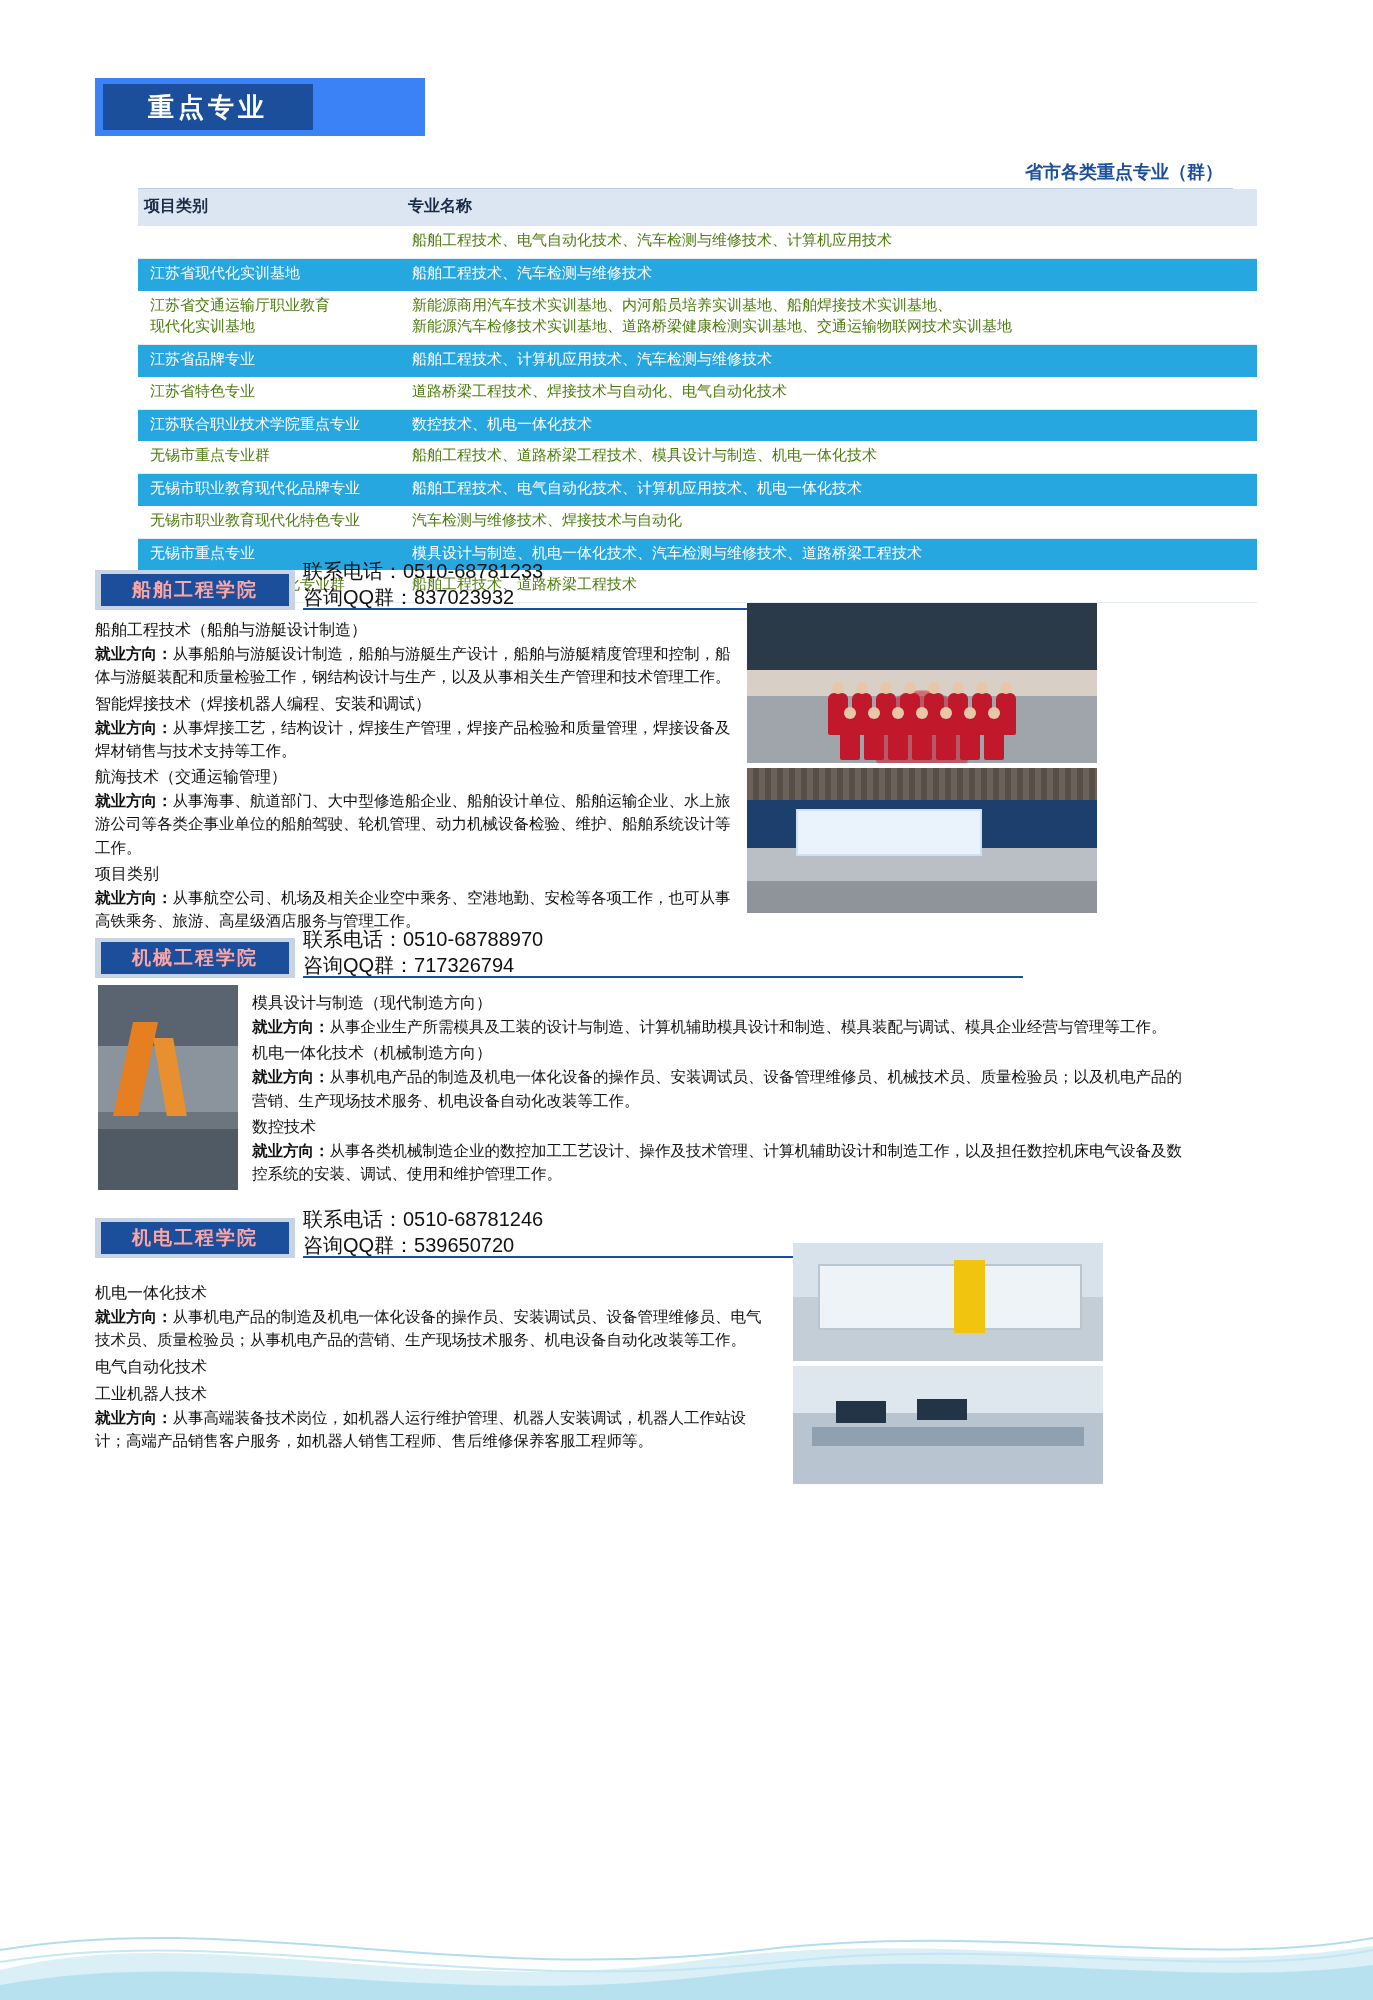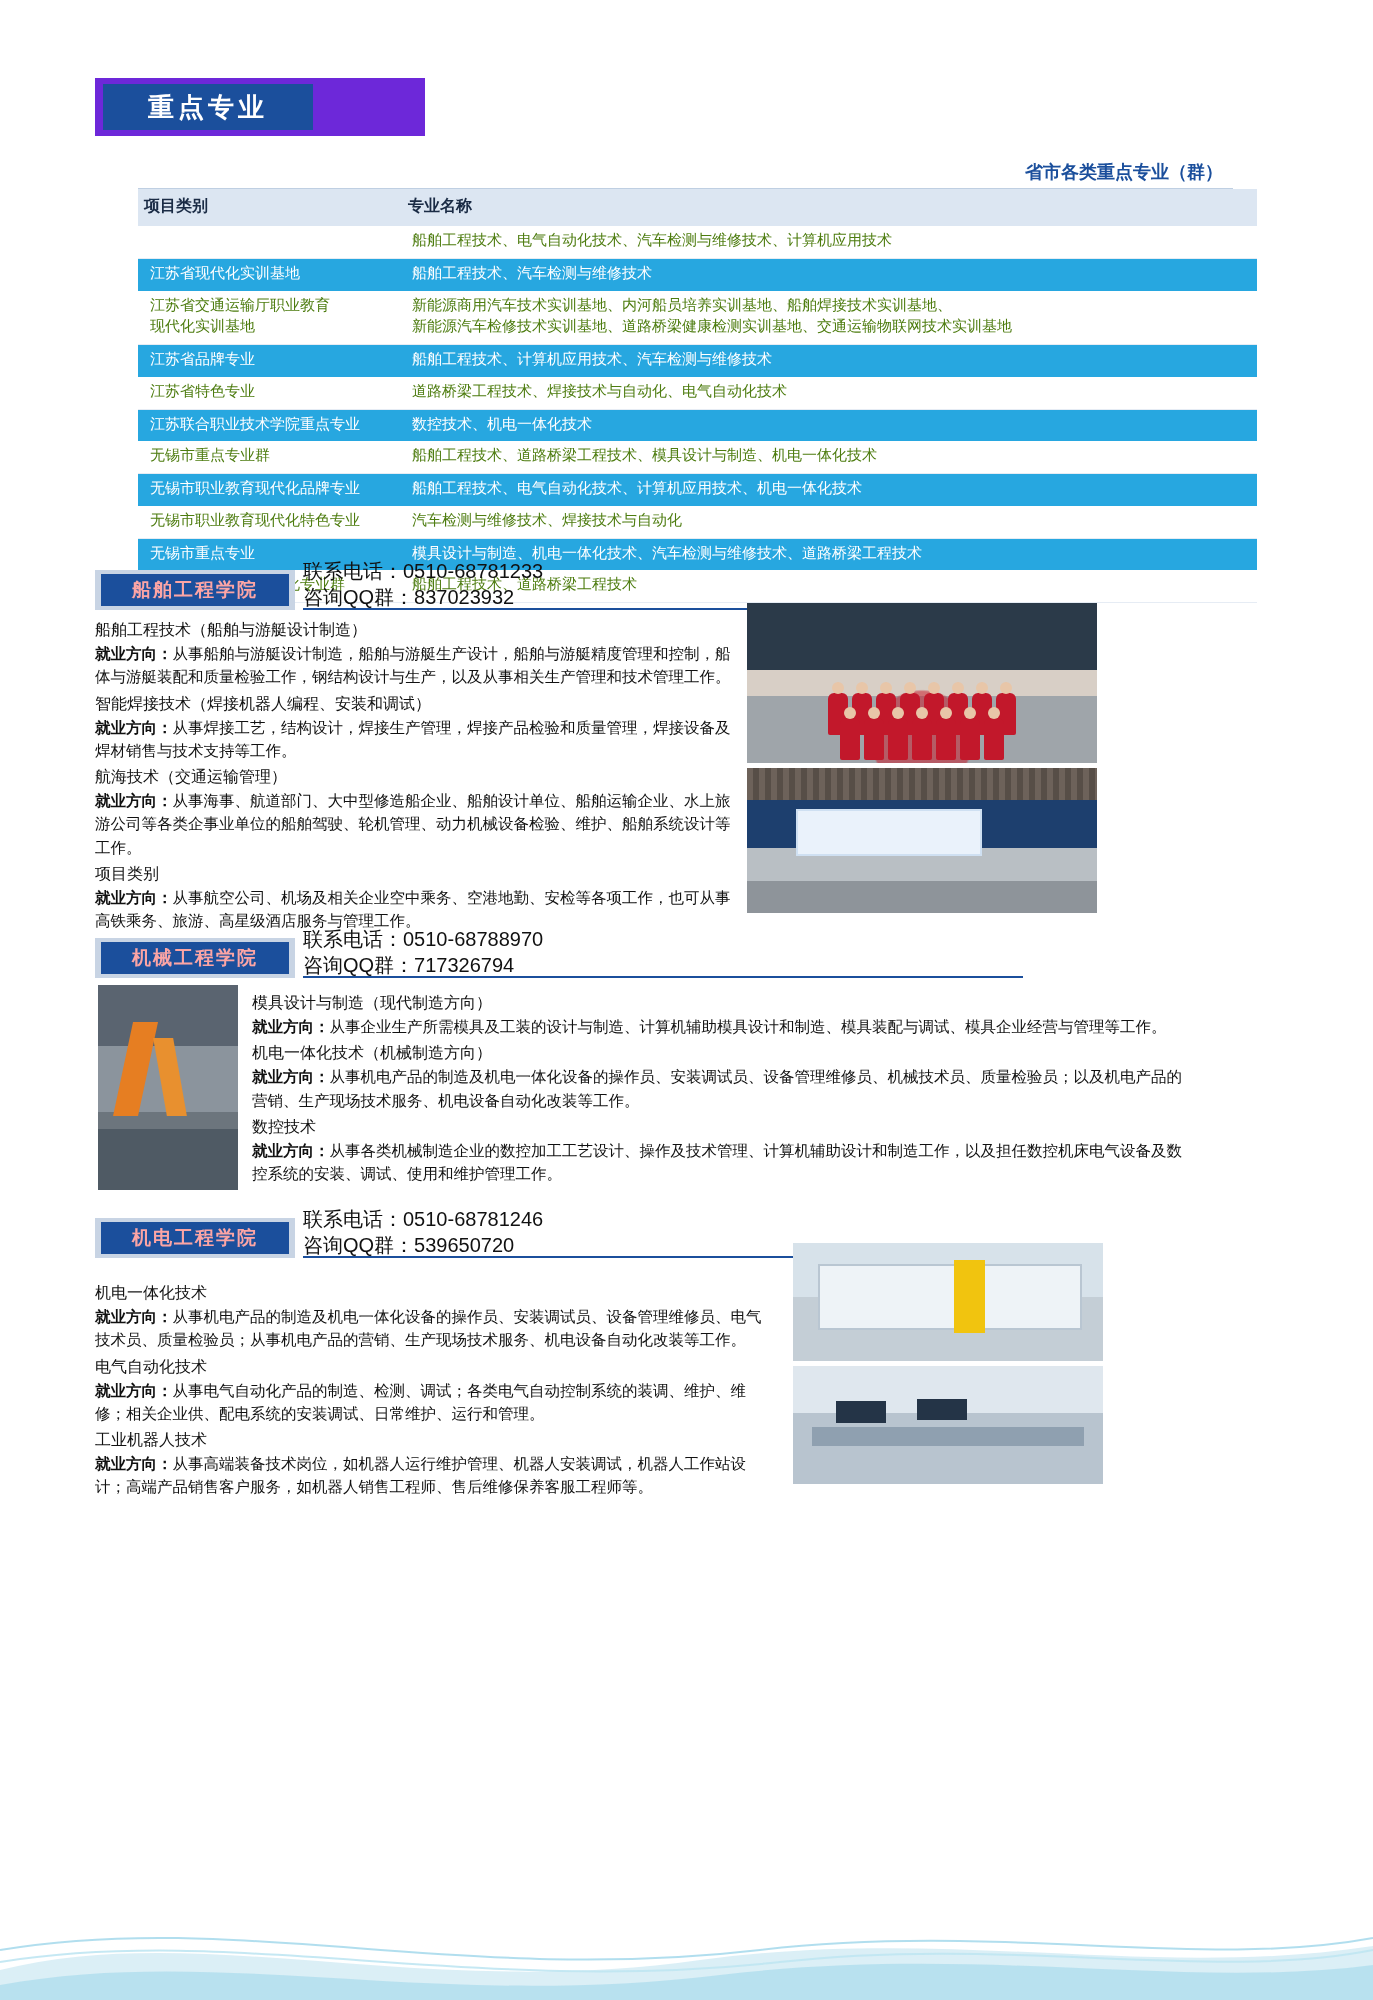--- a/index.html
+++ b/index.html
@@ -8,21 +8,21 @@
     background:#ffffff;
     font-family:"Liberation Sans","DejaVu Sans",sans-serif;
     color:#1a1a1a;
     overflow:hidden;
   }
   .page{position:relative;width:1373px;height:2000px;overflow:hidden;}
 
   
   .section-banner{
     position:absolute;left:95px;top:78px;width:330px;height:58px;
-    background:#6d28d9;
+    background:#3b82f6;
   }
   .section-banner .inner{
     position:absolute;left:8px;top:6px;width:210px;height:46px;
     background:#1b4f9c;
     display:flex;align-items:center;justify-content:center;
   }
   .section-banner .inner span{
     color:#ffffff;font-size:26px;font-weight:bold;letter-spacing:4px;
   }
 
@@ -267,21 +267,20 @@
       <div>联系电话：0510-68781246</div>
       <div>咨询QQ群：539650720</div>
     </div>
     <div class="rule" style="width:582px;"></div>
   </div>
 
   <div class="blk" style="left:95px;top:1278px;width:680px;">
     <span class="mj">机电一体化技术</span>
     <p><span class="lbl">就业方向：</span><span>从事机电产品的制造及机电一体化设备的操作员、安装调试员、设备管理维修员、电气技术员、质量检验员；从事机电产品的营销、生产现场技术服务、机电设备自动化改装等工作。</span></p>
     <span class="mj">电气自动化技术</span>
-    <p><span class="lbl">就业方向：</span><span>从事电气自动化产品的制造、检测、调试；各类电气自动控制系统的装调、维护、维修；相关企业供、配电系统的安装调试、日常维护、运行和管理。</span></p>
     <span class="mj">工业机器人技术</span>
     <p><span class="lbl">就业方向：</span><span>从事高端装备技术岗位，如机器人运行维护管理、机器人安装调试，机器人工作站设计；高端产品销售客户服务，如机器人销售工程师、售后维修保养客服工程师等。</span></p>
   </div>
 
   <div class="photo ph-lab1" style="left:793px;top:1243px;width:310px;height:118px;">
     <div class="mach"></div>
       <div class="yl"></div>
   </div>
   <div class="photo ph-lab2" style="left:793px;top:1366px;width:310px;height:118px;">
     <div class="mon"></div>

